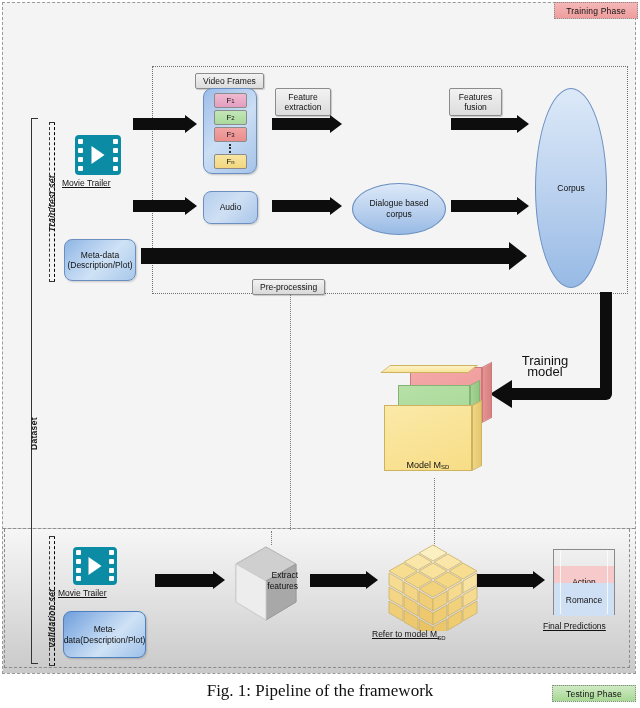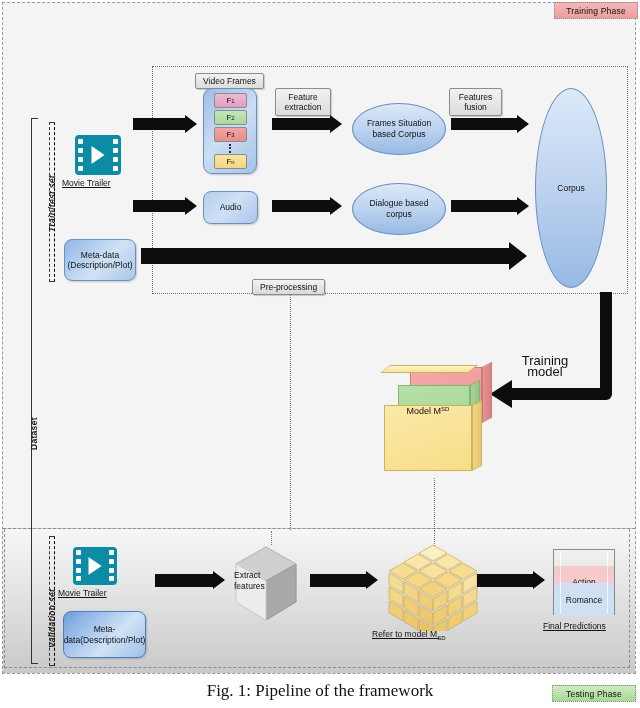--- a/index.html
+++ b/index.html
@@ -216,41 +216,41 @@
   .card-stack{position:absolute;left:380px;top:365px;width:112px;height:112px;}
   .card{
     position:absolute;width:72px;height:56px;
     border:1px solid #9a9a9a;
     box-sizing:border-box;
   }
   .card-red{left:30px;top:2px;background:linear-gradient(160deg,#f3a9a9 0%,#ef9494 100%);border-color:#c97b7b;}
   .card-grn{left:18px;top:20px;background:linear-gradient(160deg,#b7e0a7 0%,#a3d693 100%);border-color:#84b474;}
   .card-yel{left:4px;top:40px;width:88px;height:66px;
     background:linear-gradient(160deg,#fbe9a8 0%,#f7dd86 100%);border-color:#cdb35e;
-    font-size:9px;color:#111;display:flex;align-items:flex-start;justify-content:center;}
+    font-size:9px;color:#111;display:flex;align-items:flex-end;justify-content:center;}
   .edge{position:absolute;}
   .edge-red{left:102px;top:2px;width:10px;height:56px;
     background:linear-gradient(90deg,#e79494 0%,#d67f7f 100%);
     transform:skewY(-28deg);transform-origin:0 0;border:1px solid #c97b7b;box-sizing:border-box;}
   .edge-grn{left:90px;top:20px;width:10px;height:56px;
     background:linear-gradient(90deg,#a5d495 0%,#93c582 100%);
     transform:skewY(-28deg);transform-origin:0 0;border:1px solid #84b474;box-sizing:border-box;}
   .edge-yel{left:92px;top:40px;width:10px;height:66px;
     background:linear-gradient(90deg,#f0d584 0%,#e5c76f 100%);
     transform:skewY(-28deg);transform-origin:0 0;border:1px solid #cdb35e;box-sizing:border-box;}
   .top-yel{left:4px;top:33px;width:88px;height:8px;
     background:linear-gradient(180deg,#fdf2c8 0%,#f8e49a 100%);
     transform:skewX(-52deg);transform-origin:0 100%;border:1px solid #cdb35e;box-sizing:border-box;}
 
   
   .cube{position:absolute;left:234px;top:545px;width:64px;height:78px;}
   .cube svg{display:block;}
   .cube-lbl{
     position:absolute;left:234px;top:570px;width:64px;
-    font-size:8.5px;line-height:11px;color:#111;text-align:left;
+    font-size:8.5px;line-height:11px;color:#111;text-align:right;
   }
 
   
   .rubik{position:absolute;left:387px;top:543px;width:92px;height:88px;}
 
   
   .pred{
     position:absolute;left:553px;top:549px;width:62px;height:66px;
     border:1px solid #8a8a8a;box-sizing:border-box;
   }
@@ -353,26 +353,20 @@
 
   <div class="arrow" style="left:272px;top:118px;width:72px;">
     <div class="shaft" style="left:0;top:0;width:60px;height:12px;"></div>
     <div class="head" style="left:58px;top:-3px;"></div>
   </div>
   <div class="arrow" style="left:272px;top:200px;width:72px;">
     <div class="shaft" style="left:0;top:0;width:60px;height:12px;"></div>
     <div class="head" style="left:58px;top:-3px;"></div>
   </div>
 
-  <div class="ellipse ell-frames">
-    <div>
-      <div>Frames Situation</div>
-      <div>based Corpus</div>
-    </div>
-  </div>
   <div class="ellipse ell-dialogue">
     <div>
       <div>Dialogue based</div>
       <div>corpus</div>
     </div>
   </div>
 
   <div class="arrow" style="left:451px;top:118px;width:80px;">
     <div class="shaft" style="left:0;top:0;width:68px;height:12px;"></div>
     <div class="head" style="left:66px;top:-3px;"></div>

